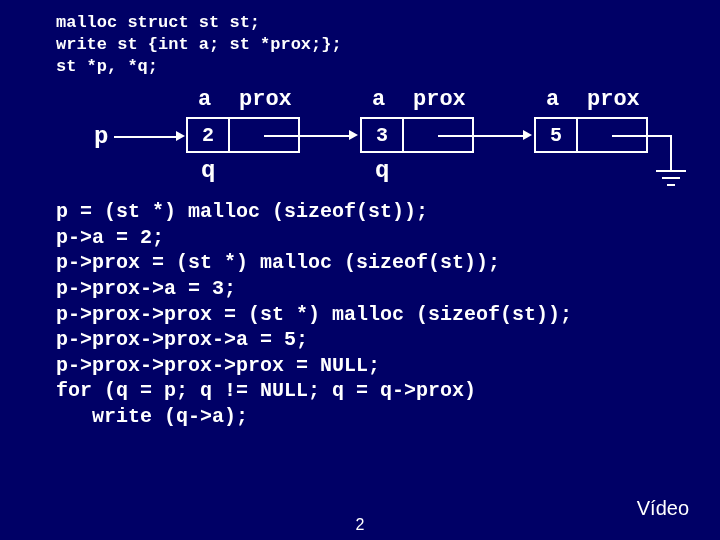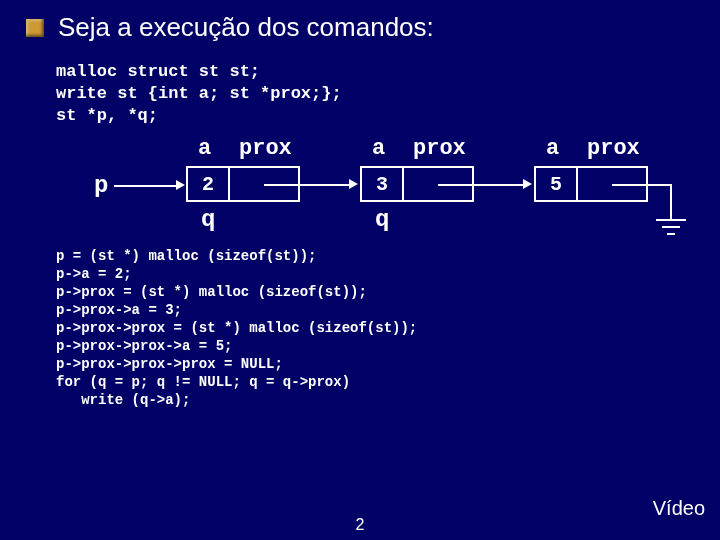--- a/index.html
+++ b/index.html
@@ -93,50 +93,46 @@
   }
   .v-line {
     position: absolute;
     width: 2px;
     background: #fff;
   }
   .gnd-h1 { position: absolute; height: 2px; background: #fff; }
   .code2 {
     font-family: "Courier New", monospace;
     font-weight: bold;
-    font-size: 14px;
+    font-size: 20px;
     margin-left: 30px;
     line-height: 1.28;
     white-space: pre;
   }
   .video {
     position: absolute;
-    right: 15px;
+    right: 31px;
     bottom: 20px;
     color: #fff;
     font-family: Arial, sans-serif;
     font-size: 20px;
   }
   .pagenum {
     position: absolute;
     left: 50%;
     transform: translateX(-50%);
     bottom: 6px;
     color: #fff;
     font-size: 16px;
   }
 </style>
 </head>
 <body>
 
 <div class="slide">
-  <div class="title-row">
-    <div class="bullet-sq"></div>
-    <div class="title">Seja a execução dos comandos:</div>
-  </div>
 
   <div class="code-block"><span>malloc struct st st;</span>
 <span>write st {int a; st *prox;};</span>
 <span>st *p, *q;</span></div>
 
   <div class="diagram">
 
     <div class="p-label" style="left:38px; top:36px;">p</div>
     <div class="arrow-line" style="left:58px; top:49px; width:62px;"></div>
     <div class="arrow-head" style="left:120px; top:44px;"></div>

